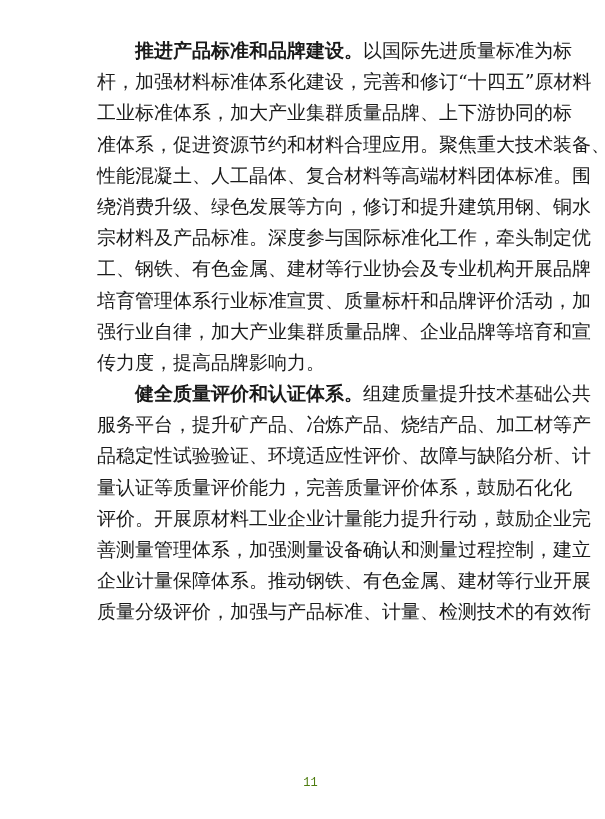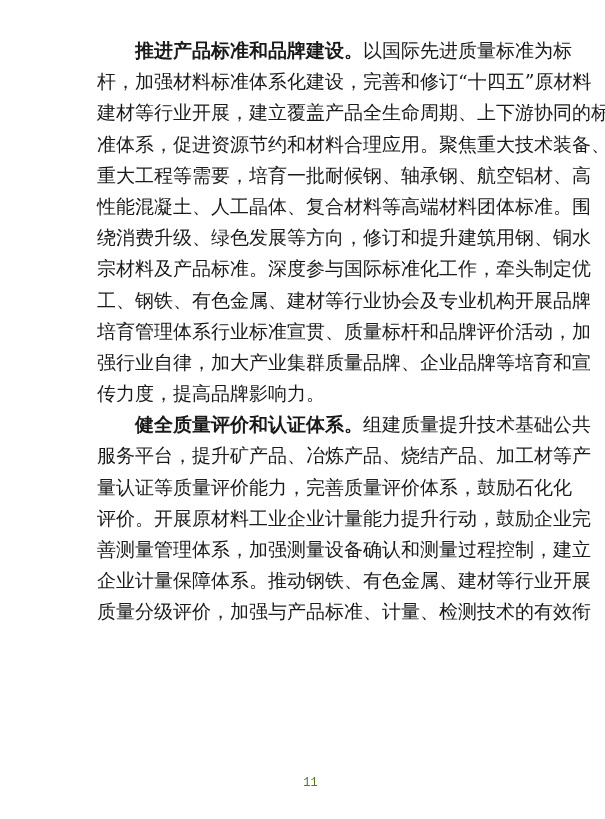--- a/index.html
+++ b/index.html
@@ -60,33 +60,33 @@
     }
   </style>
 </head>
 <body>
 
 <div class="page">
   <div class="body-text">
 
     <div class="line indent"><span class="bold">推进产品标准和品牌建设。</span><span>以国际先进质量标准为标</span></div>
     <div class="line">杆，加强材料标准体系化建设，完善和修订“十四五”原材料</div>
-    <div class="line">建材等行业开展，建立覆盖产品全生命周期、上下游协同的标</div>
+    <div class="line">工业标准体系，加大产业集群质量品牌、上下游协同的标</div>
     <div class="line">准体系，促进资源节约和材料合理应用。聚焦重大技术装备、</div>
-    <div class="line">重大工程等需要，培育一批耐候钢、轴承钢、航空铝材、高</div>
     <div class="line">性能混凝土、人工晶体、复合材料等高端材料团体标准。围</div>
     <div class="line">绕消费升级、绿色发展等方向，修订和提升建筑用钢、铜水</div>
     <div class="line">宗材料及产品标准。深度参与国际标准化工作，牵头制定优</div>
     <div class="line">工、钢铁、有色金属、建材等行业协会及专业机构开展品牌</div>
     <div class="line">培育管理体系行业标准宣贯、质量标杆和品牌评价活动，加</div>
     <div class="line">强行业自律，加大产业集群质量品牌、企业品牌等培育和宣</div>
     <div class="line last">传力度，提高品牌影响力。</div>
 
     <div class="line indent"><span class="bold">健全质量评价和认证体系。</span><span>组建质量提升技术基础公共</span></div>
     <div class="line">服务平台，提升矿产品、冶炼产品、烧结产品、加工材等产</div>
+    <div class="line">品稳定性试验验证、环境适应性评价、故障与缺陷分析、计</div>
     <div class="line">量认证等质量评价能力，完善质量评价体系，鼓励石化化</div>
     <div class="line">评价。开展原材料工业企业计量能力提升行动，鼓励企业完</div>
     <div class="line">善测量管理体系，加强测量设备确认和测量过程控制，建立</div>
     <div class="line">企业计量保障体系。推动钢铁、有色金属、建材等行业开展</div>
     <div class="line">质量分级评价，加强与产品标准、计量、检测技术的有效衔</div>
 
   </div>
 
   <div class="page-number">11</div>
 </div>

